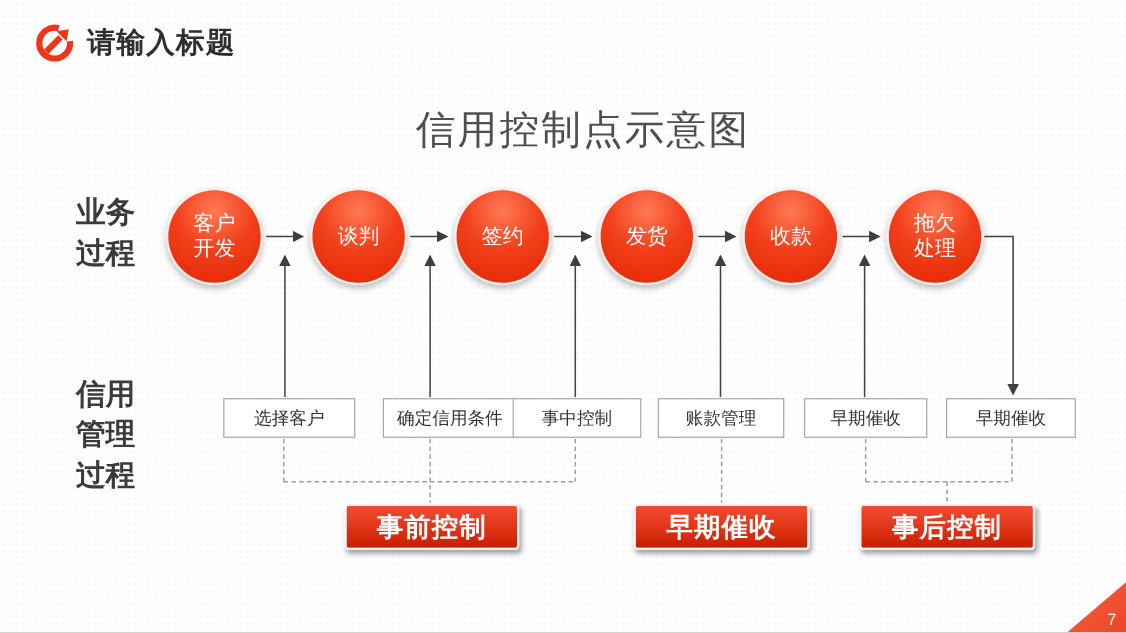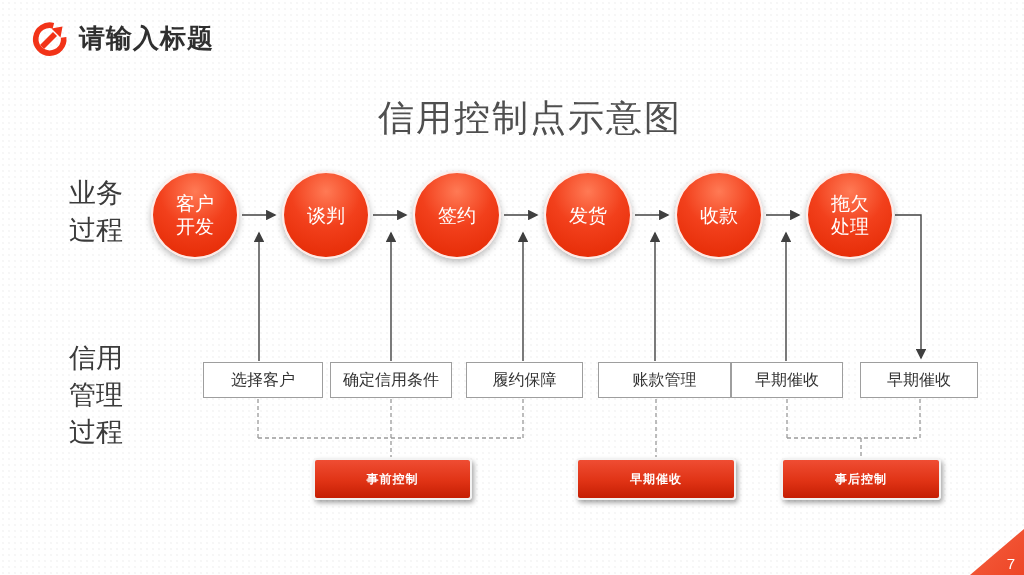--- a/index.html
+++ b/index.html
@@ -23,20 +23,21 @@
   .dtitle{
     position:absolute;top:94px;left:36px;right:0;
     margin:0;text-align:center;
     font-size:36px;font-weight:400;color:#4f4f4f;letter-spacing:2px;
   }
   
   .rowlab{
     position:absolute;left:58px;width:76px;
     text-align:center;font-size:27px;line-height:37px;color:#3b3b3b;
     white-space:pre-line;
+    font-weight:bold;
   }
   .rowlab.business{top:175px;}
   .rowlab.credit{top:340px;}
   
   .circle{
     position:absolute;top:171px;width:88px;height:88px;border-radius:50%;
     background:radial-gradient(circle at 50% 22%, #ff7a55 0%, #f2401c 45%, #e22600 100%);
     border:2px solid rgba(255,255,255,0.9);
     box-shadow:0 3px 7px rgba(0,0,0,0.28);
     box-sizing:border-box;
@@ -51,21 +52,21 @@
     display:flex;align-items:center;justify-content:center;
     font-size:16px;color:#333;
   }
   
   .cbtn{
     position:absolute;top:458px;height:42px;box-sizing:border-box;
     background:linear-gradient(180deg,#ef4d33 0%,#e03315 55%,#c51e03 100%);
     border:2px solid #f2f2f2;border-radius:4px;
     box-shadow:2px 3px 5px rgba(0,0,0,0.35);
     display:flex;align-items:center;justify-content:center;
-    color:#fff;font-size:12px;font-weight:bold;letter-spacing:1px;
+    color:#fff;font-size:24px;font-weight:bold;letter-spacing:1px;
   }
   
   .connectors{position:absolute;left:0;top:0;pointer-events:none;}
   
   .corner{
     position:absolute;right:0;bottom:0;width:54px;height:46px;
     background:linear-gradient(135deg,#f4603f 0%,#ee4526 100%);
     clip-path:polygon(100% 0,100% 100%,0 100%);
   }
   .corner span{
@@ -136,23 +137,23 @@
   <div class="circle" style="left:151px">客户
 开发</div>
   <div class="circle" style="left:413px">签约</div>
   <div class="circle" style="left:282px">谈判</div>
   <div class="circle" style="left:544px">发货</div>
   <div class="circle" style="left:675px">收款</div>
   <div class="circle" style="left:806px">拖欠
 处理</div>
 
   <div class="mbox" style="left:203px;width:120px">选择客户</div>
-  <div class="mbox" style="left:330px;width:122px">确定信用条件</div>
-  <div class="mbox" style="left:466px;width:117px">履约保障</div>
-  <div class="mbox" style="left:598px;width:133px">账款管理</div>
+  <div class="mbox" style="left:348px;width:122px">确定信用条件</div>
+  <div class="mbox" style="left:466px;width:117px">事中控制</div>
+  <div class="mbox" style="left:598px;width:115px">账款管理</div>
   <div class="mbox" style="left:731px;width:112px">早期催收</div>
   <div class="mbox" style="left:860px;width:118px">早期催收</div>
 
   <div class="cbtn" style="left:313px;width:159px">事前控制</div>
   <div class="cbtn" style="left:576px;width:160px">早期催收</div>
   <div class="cbtn" style="left:781px;width:160px">事后控制</div>
 
   <div class="corner">
     <span>7</span>
   </div>

